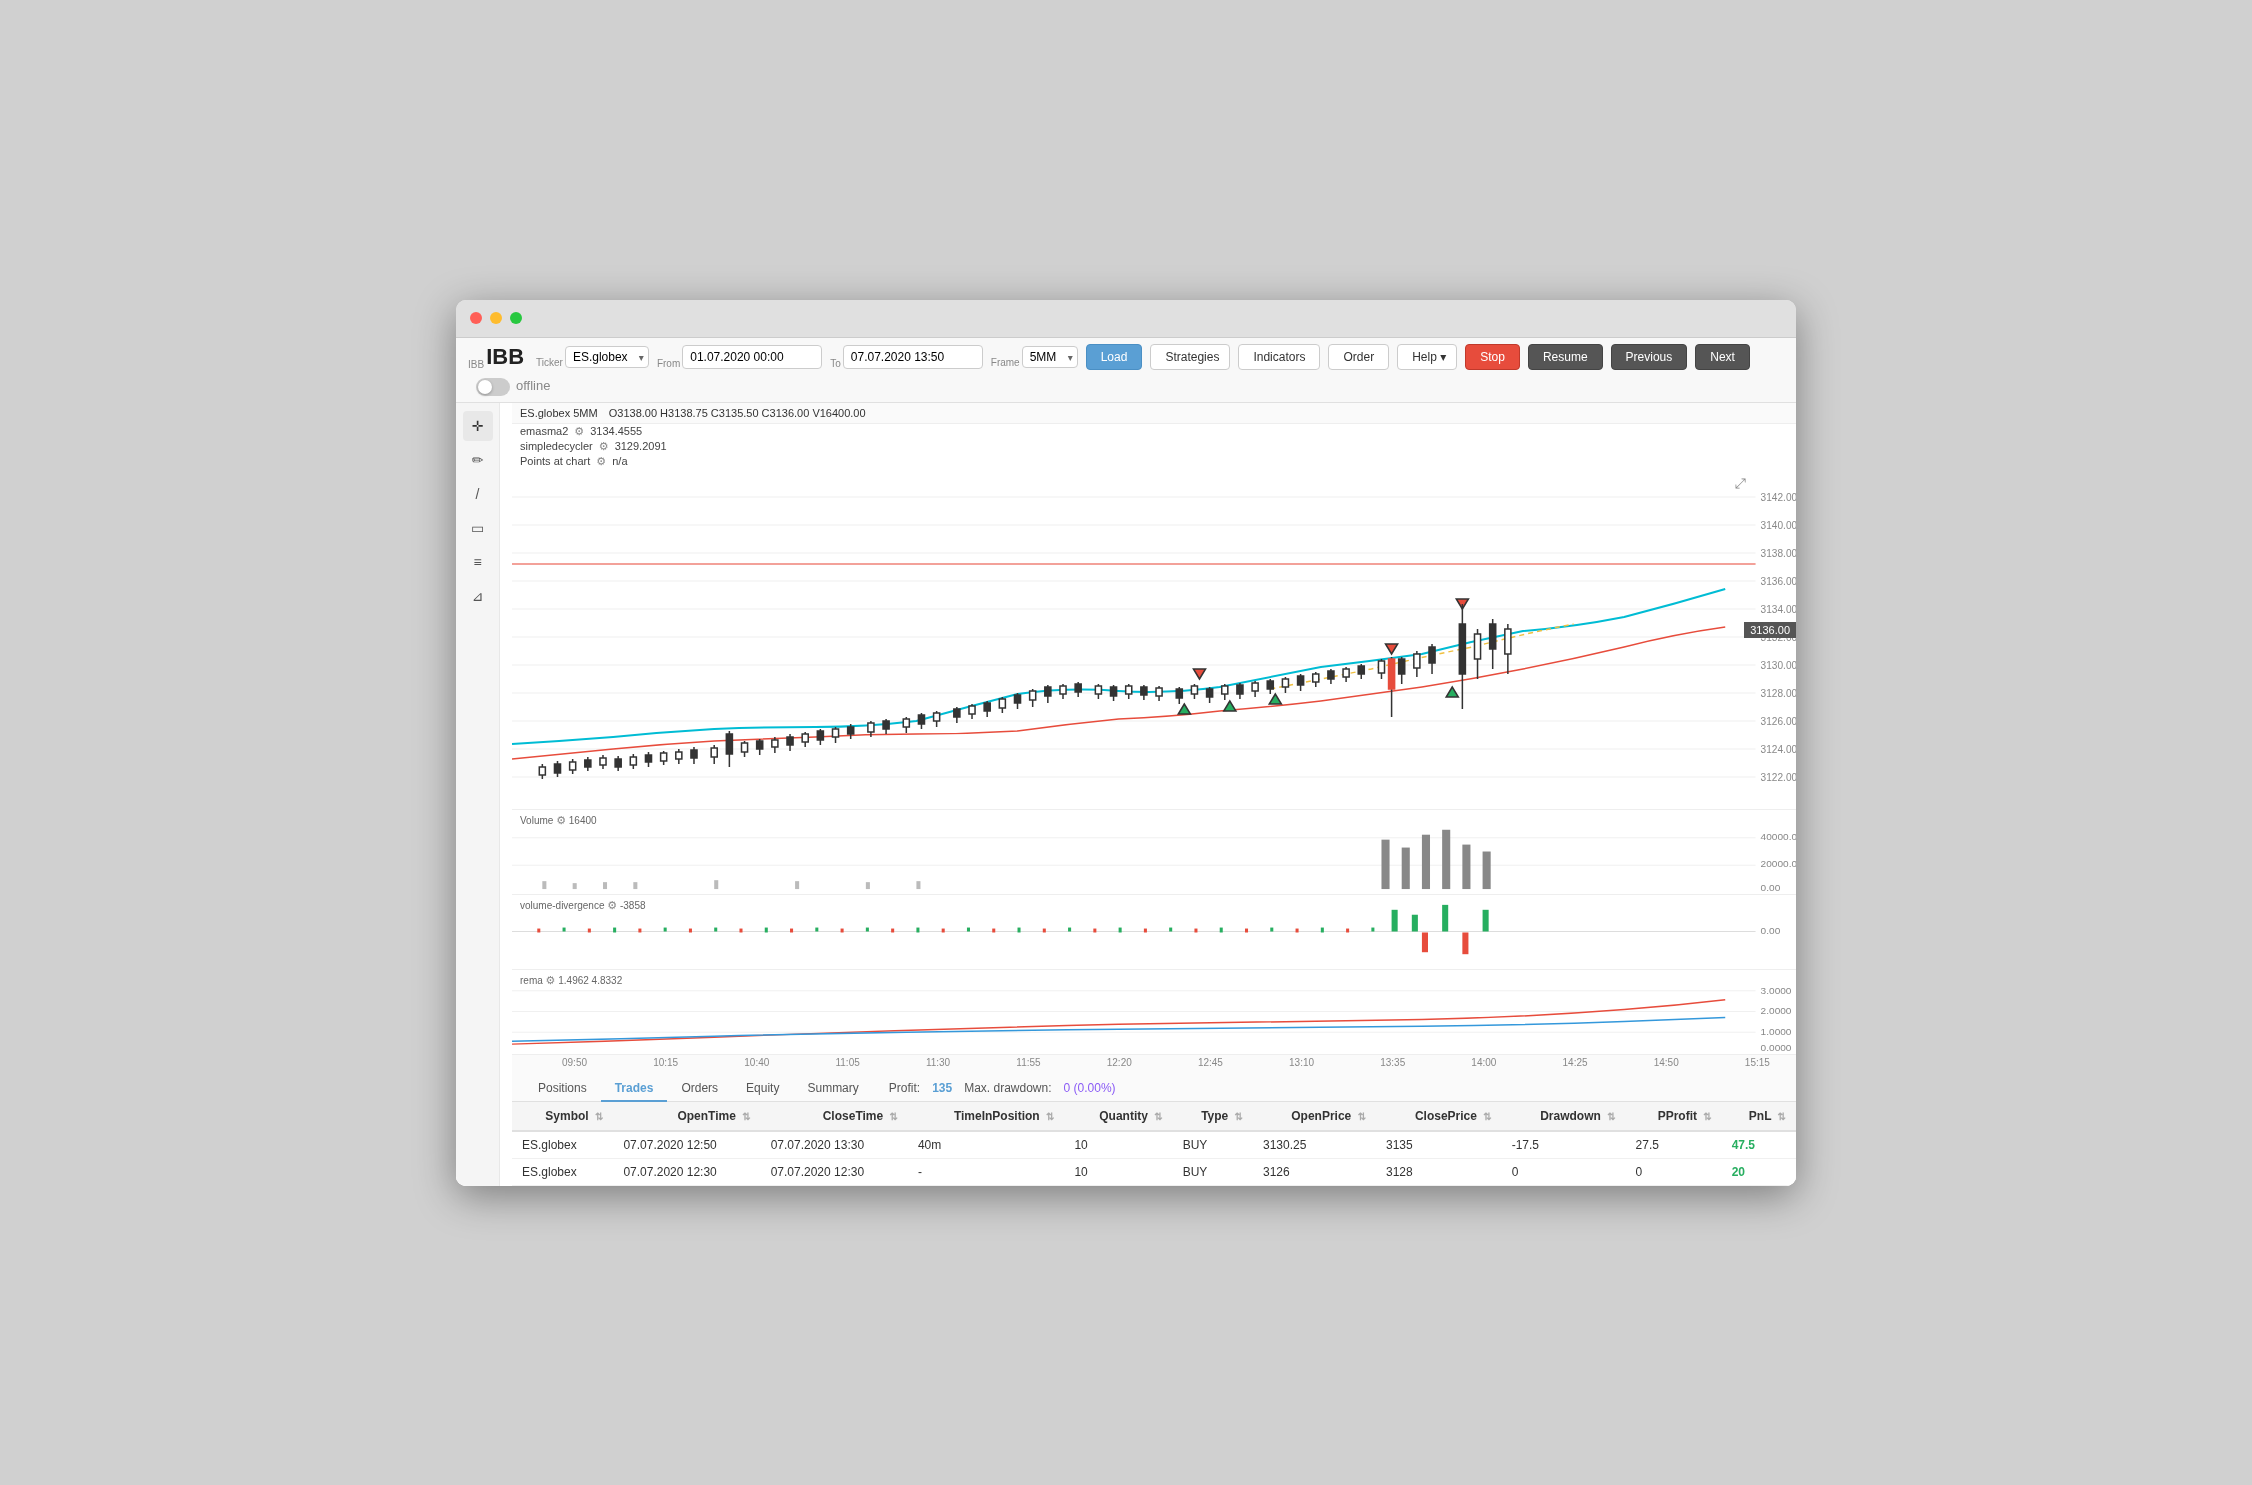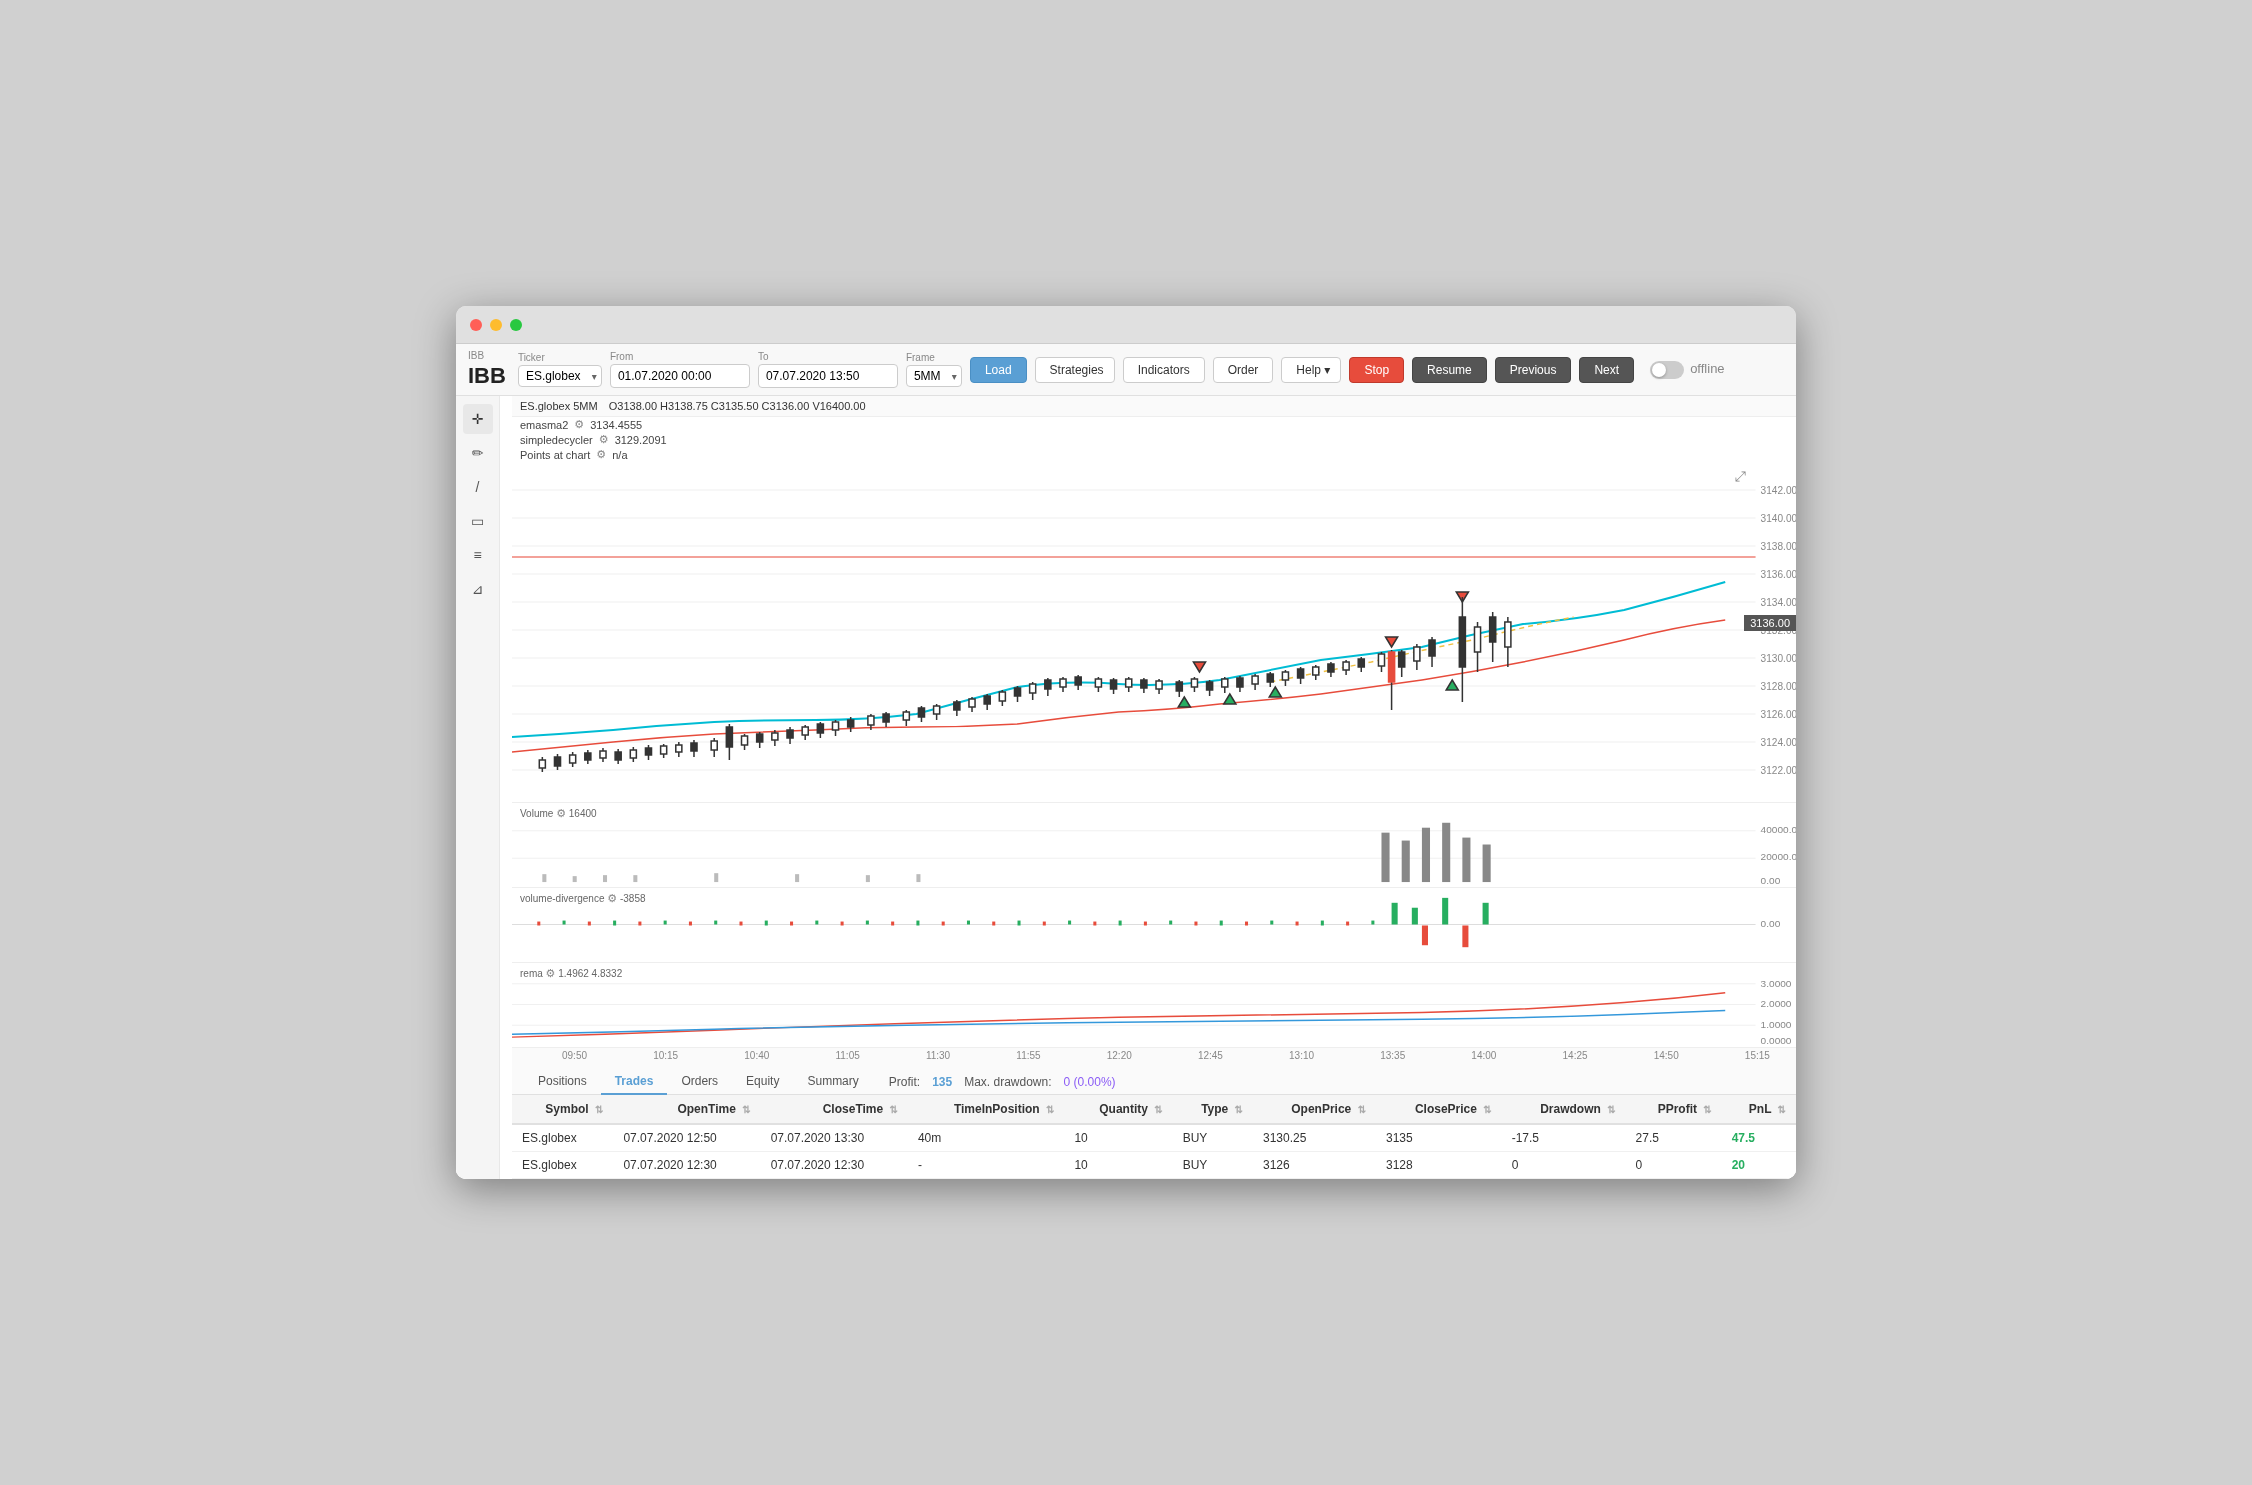--- a/index.html
+++ b/index.html
@@ -45,22 +45,23 @@
       background: #f8f8f8;
       border-bottom: 1px solid #e0e0e0;
       padding: 6px 12px;
       display: flex;
       align-items: center;
       gap: 8px;
       flex-wrap: wrap;
     }
     .field-group {
       display: flex;
-      flex-direction: column;
+      flex-direction: row;
       gap: 2px;
+      align-items: flex-end;
     }
     .field-label {
       font-size: 10px;
       color: #888;
       font-weight: 500;
     }
     .ticker-display {
       font-size: 22px;
       font-weight: bold;
       color: #222;

